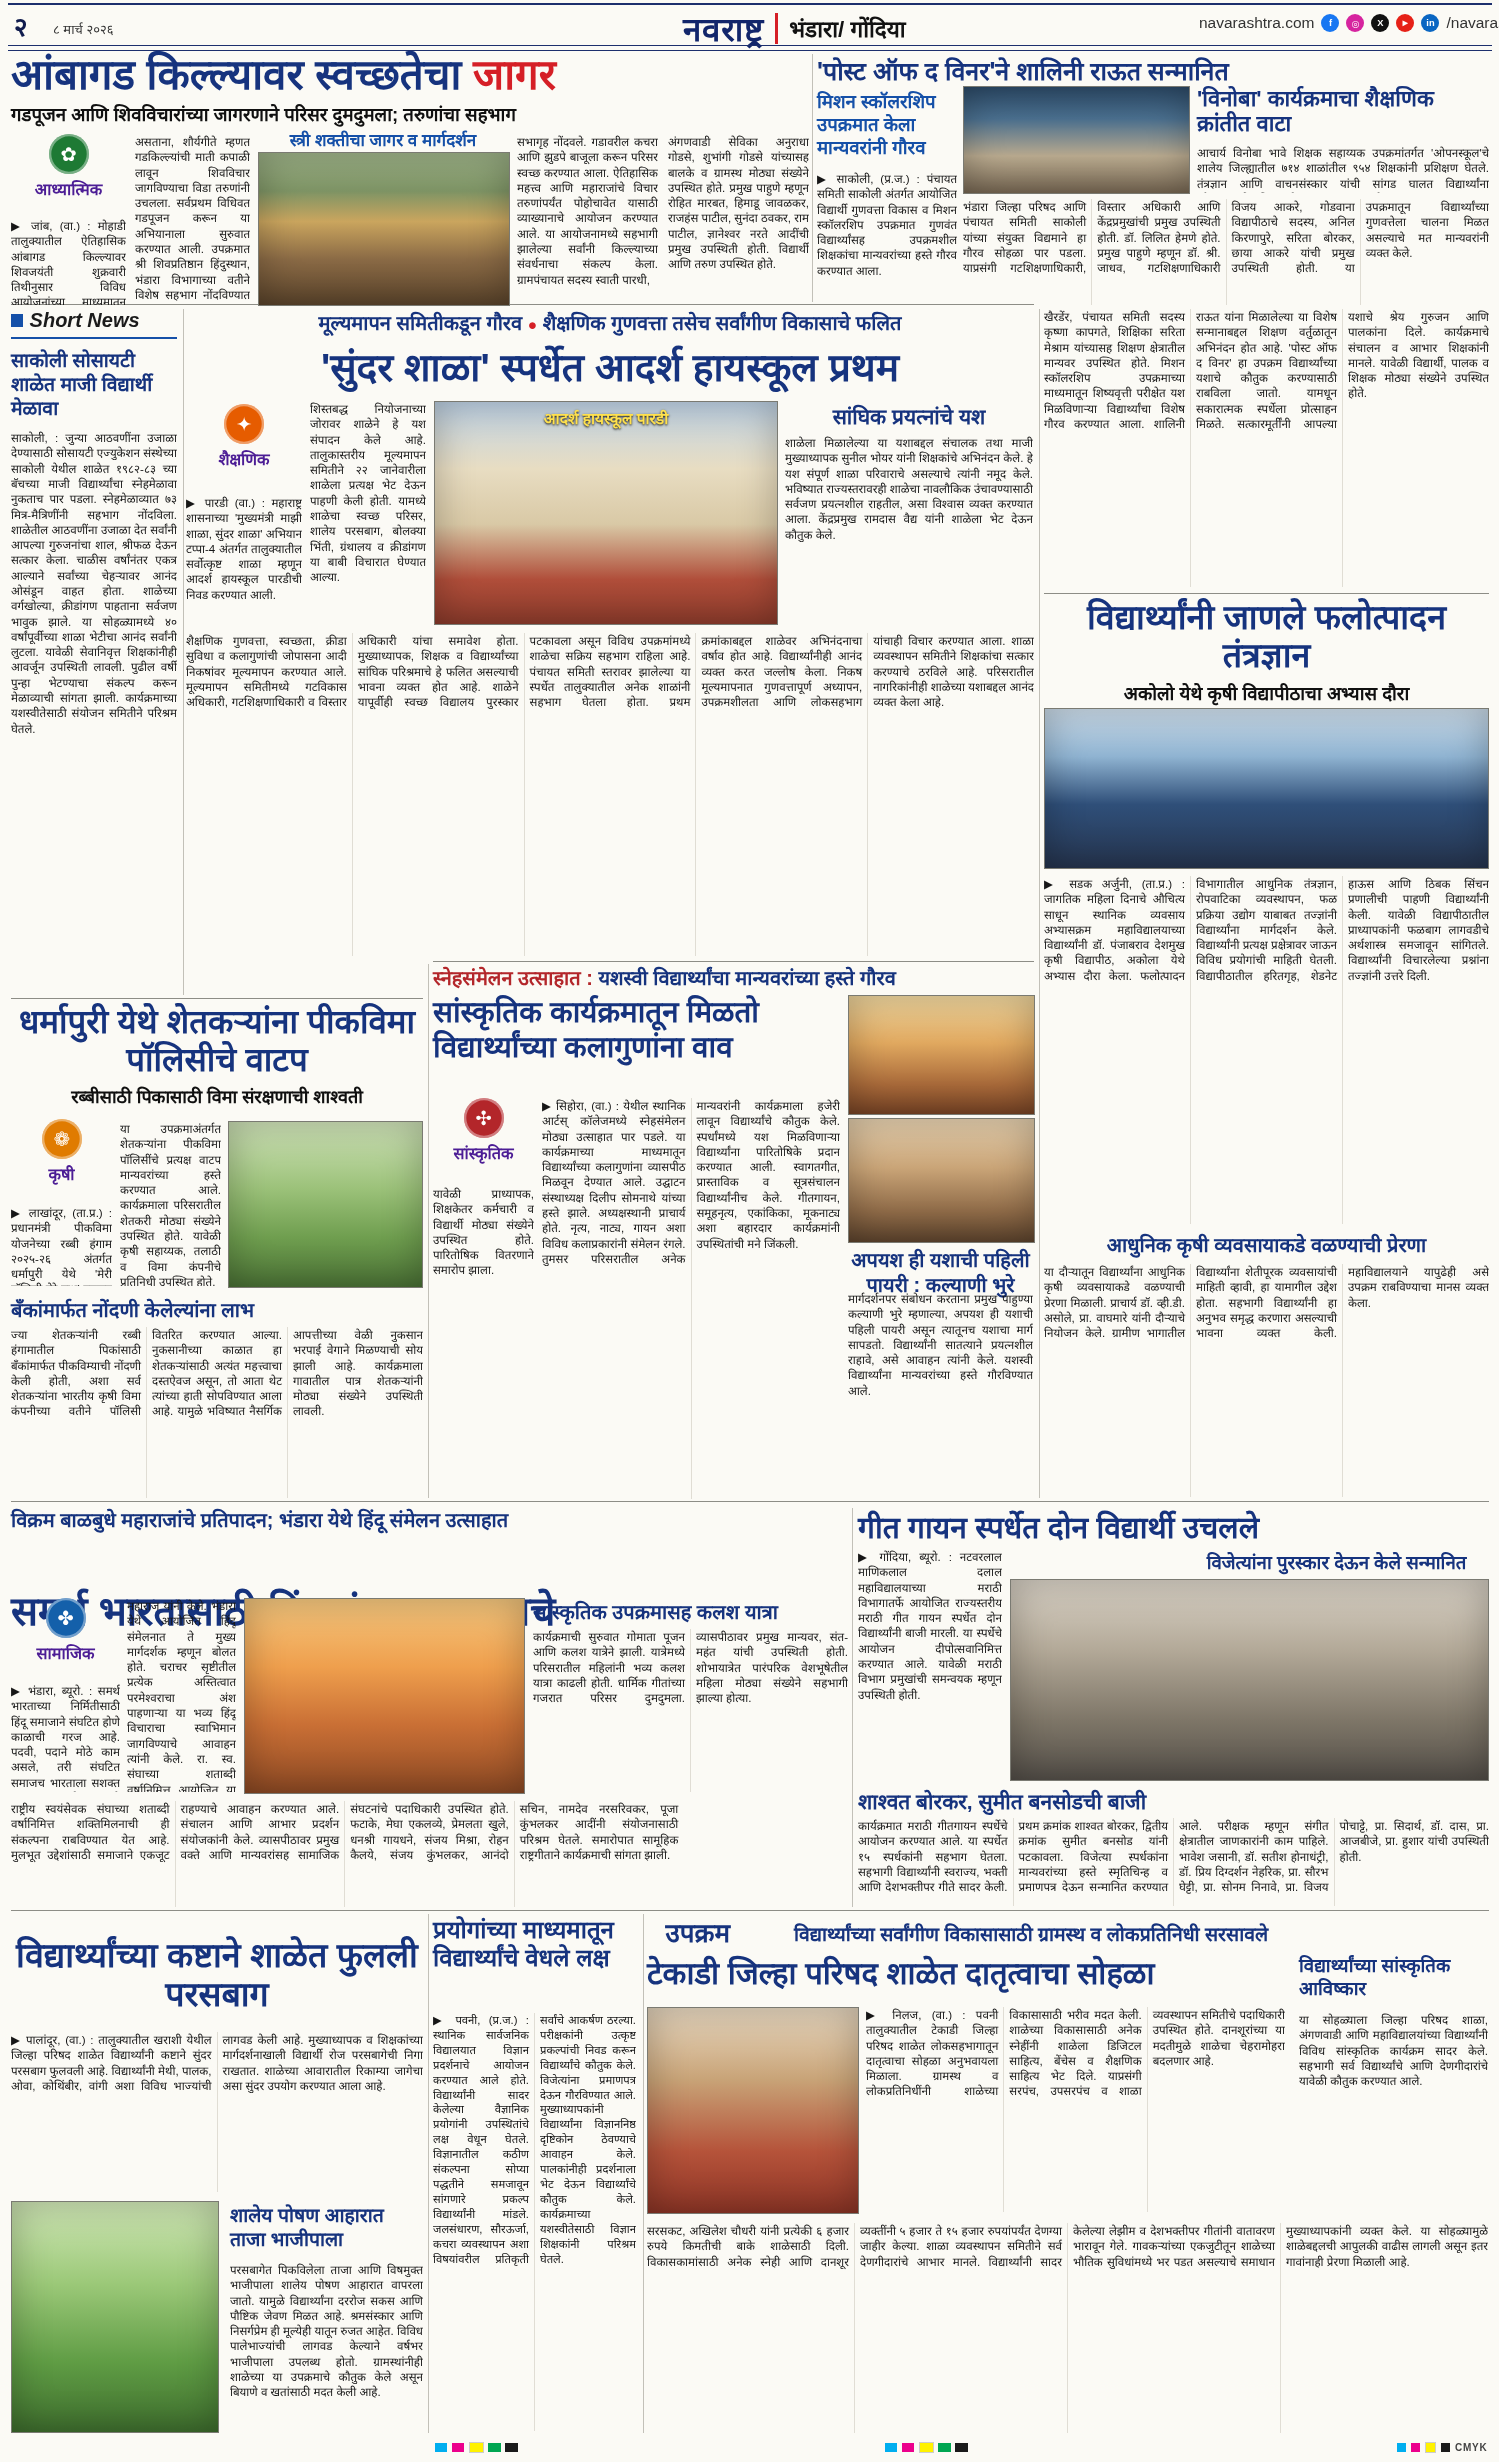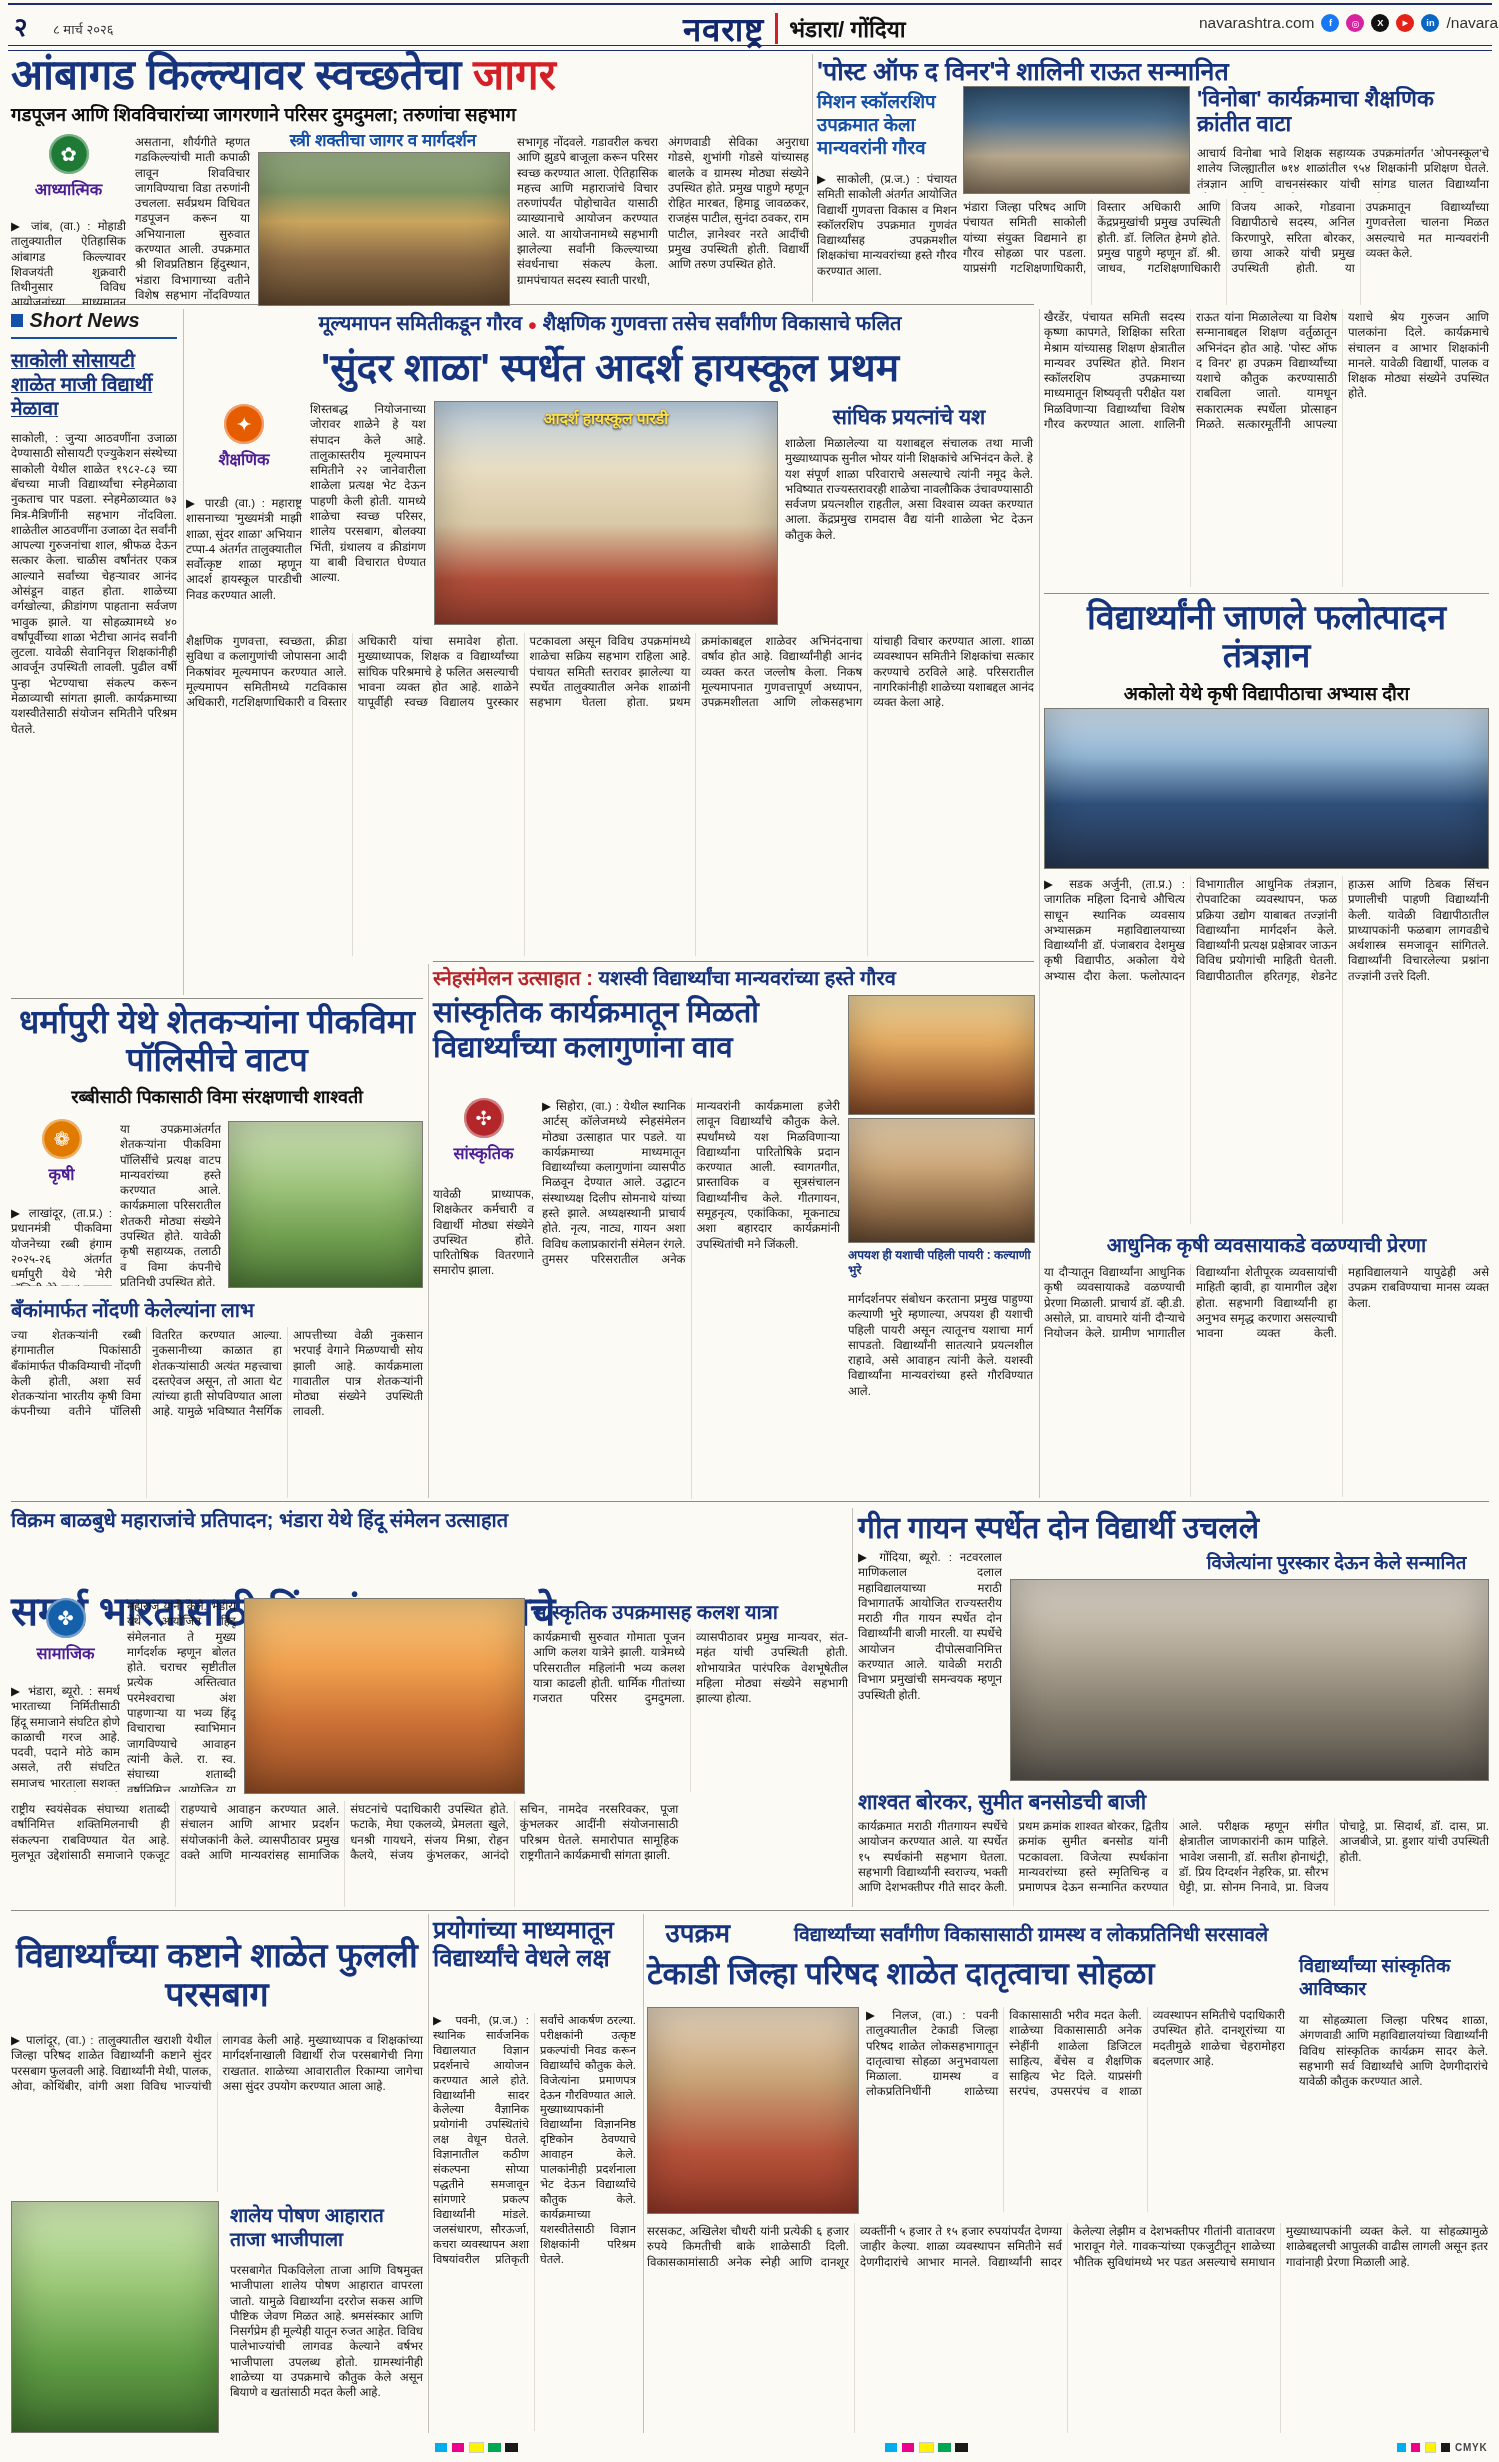--- a/index.html
+++ b/index.html
@@ -97,21 +97,21 @@
     <div class="abs b" style="left:380px;top:92px;width:292px;height:48px;">आचार्य विनोबा भावे शिक्षक सहाय्यक उपक्रमांतर्गत 'ओपनस्कूल'चे शालेय जिल्ह्यातील ७१४ शाळांतील ९५४ शिक्षकांनी प्रशिक्षण घेतले. तंत्रज्ञान आणि वाचनसंस्कार यांची सांगड घालत विद्यार्थ्यांना कौशल्याधारित शिक्षण देण्याचा हा प्रयत्न आहे.</div>
     <div class="abs b c4" style="left:146px;top:146px;width:526px;height:106px;">भंडारा जिल्हा परिषद आणि पंचायत समिती साकोली यांच्या संयुक्त विद्यमाने हा गौरव सोहळा पार पडला. याप्रसंगी गटशिक्षणाधिकारी, विस्तार अधिकारी आणि केंद्रप्रमुखांची प्रमुख उपस्थिती होती. डॉ. लिलित हेमणे होते. प्रमुख पाहुणे म्हणून डॉ. श्री. जाधव, गटशिक्षणाधिकारी विजय आकरे, गोडवाना विद्यापीठाचे सदस्य, अनिल किरणापुरे, सरिता बोरकर, छाया आकरे यांची प्रमुख उपस्थिती होती. या उपक्रमातून विद्यार्थ्यांच्या गुणवत्तेला चालना मिळत असल्याचे मत मान्यवरांनी व्यक्त केले.</div>
   </section>
   <div class="abs b c3" style="left:1044px;top:309px;width:445px;height:278px;">खैरडेंर, पंचायत समिती सदस्य कृष्णा कापगते, शिक्षिका सरिता मेश्राम यांच्यासह शिक्षण क्षेत्रातील मान्यवर उपस्थित होते. मिशन स्कॉलरशिप उपक्रमाच्या माध्यमातून शिष्यवृत्ती परीक्षेत यश मिळविणाऱ्या विद्यार्थ्यांचा विशेष गौरव करण्यात आला. शालिनी राऊत यांना मिळालेल्या या विशेष सन्मानाबद्दल शिक्षण वर्तुळातून अभिनंदन होत आहे. 'पोस्ट ऑफ द विनर' हा उपक्रम विद्यार्थ्यांच्या यशाचे कौतुक करण्यासाठी राबविला जातो. यामधून सकारात्मक स्पर्धेला प्रोत्साहन मिळते. सत्कारमूर्तींनी आपल्या यशाचे श्रेय गुरुजन आणि पालकांना दिले. कार्यक्रमाचे संचालन व आभार शिक्षकांनी मानले. यावेळी विद्यार्थी, पालक व शिक्षक मोठ्या संख्येने उपस्थित होते.</div>
 
   <section class="abs" style="left:11px;top:309px;width:166px;height:686px;">
     <div class="snhead">
       <span class="snsq"></span>
       <span style="font-size:20px;font-weight:700;font-style:italic;color:#1b1b1b;">Short News</span>
     </div>
-    <div class="hl" style="font-size:19.4px;line-height:1.25;margin-top:9.3px;text-decoration:underline;">साकोली सोसायटी शाळेत माजी विद्यार्थी मेळावा</div>
+    <div class="hl" style="font-size:19.4px;line-height:1.25;margin-top:9.3px;">साकोली सोसायटी शाळेत माजी विद्यार्थी मेळावा</div>
     <div class="b" style="margin-top:9.3px;height:574px;">साकोली, : जुन्या आठवणींना उजाळा देण्यासाठी सोसायटी एज्युकेशन संस्थेच्या साकोली येथील शाळेत १९८२-८३ च्या बॅचच्या माजी विद्यार्थ्यांचा स्नेहमेळावा नुकताच पार पडला. स्नेहमेळाव्यात ७३ मित्र-मैत्रिणींनी सहभाग नोंदविला. शाळेतील आठवणींना उजाळा देत सर्वांनी आपल्या गुरुजनांचा शाल, श्रीफळ देऊन सत्कार केला. चाळीस वर्षांनंतर एकत्र आल्याने सर्वांच्या चेहऱ्यावर आनंद ओसंडून वाहत होता. शाळेच्या वर्गखोल्या, क्रीडांगण पाहताना सर्वजण भावुक झाले. या सोहळ्यामध्ये ४० वर्षांपूर्वीच्या शाळा भेटीचा आनंद सर्वांनी लुटला. यावेळी सेवानिवृत्त शिक्षकांनीही आवर्जून उपस्थिती लावली. पुढील वर्षी पुन्हा भेटण्याचा संकल्प करून मेळाव्याची सांगता झाली. कार्यक्रमाच्या यशस्वीतेसाठी संयोजन समितीने परिश्रम घेतले.</div>
   </section>
 
   <section class="abs" style="left:186px;top:309px;width:848px;height:651px;">
     <div class="abs ctr" style="left:0;top:0;width:848px;font-size:20px;">
       <span class="kick">मूल्यमापन समितीकडून गौरव</span>
       <span style="color:#d51f26;font-size:15.5px;">●</span>
       <span class="kick">शैक्षणिक गुणवत्ता तसेच सर्वांगीण विकासाचे फलित</span>
     </div>
     <div class="abs hl ctr" style="left:0;top:29.5px;width:848px;font-size:39px;">'सुंदर शाळा' स्पर्धेत आदर्श हायस्कूल प्रथम</div>
@@ -159,21 +159,21 @@
     </div>
     <div class="abs hl" style="left:0;top:31px;width:407px;font-size:29.5px;line-height:1.18;">सांस्कृतिक कार्यक्रमातून मिळतो विद्यार्थ्यांच्या कलागुणांना वाव</div>
     <div class="ph" style="left:415px;top:31px;width:185px;height:118px;background:linear-gradient(180deg,#f3d9a0 0%,#e0a85f 40%,#a96a3a 75%,#7a4526 100%);"></div>
     <div class="ph" style="left:415px;top:154px;width:185px;height:123px;background:linear-gradient(180deg,#e8d2b0 0%,#c9a477 40%,#8f6b48 75%,#5f452e 100%);"></div>
     <div class="abs tag" style="left:0;top:134px;width:101px;">
       <span class="ic" style="background:#b3262a;">✣</span>
       <span class="lb">सांस्कृतिक</span>
     </div>
     <div class="abs b" style="left:0;top:222px;width:101px;height:312px;">यावेळी प्राध्यापक, शिक्षकेतर कर्मचारी व विद्यार्थी मोठ्या संख्येने उपस्थित होते. पारितोषिक वितरणाने समारोप झाला.</div>
     <div class="abs b c2" style="left:109px;top:134px;width:298px;height:401px;">▶ सिहोरा, (वा.) : येथील स्थानिक आर्टस् कॉलेजमध्ये स्नेहसंमेलन मोठ्या उत्साहात पार पडले. या कार्यक्रमाच्या माध्यमातून विद्यार्थ्यांच्या कलागुणांना व्यासपीठ मिळवून देण्यात आले. उद्घाटन संस्थाध्यक्ष दिलीप सोमनाथे यांच्या हस्ते झाले. अध्यक्षस्थानी प्राचार्य होते. नृत्य, नाट्य, गायन अशा विविध कलाप्रकारांनी संमेलन रंगले. तुमसर परिसरातील अनेक मान्यवरांनी कार्यक्रमाला हजेरी लावून विद्यार्थ्यांचे कौतुक केले. स्पर्धांमध्ये यश मिळविणाऱ्या विद्यार्थ्यांना पारितोषिके प्रदान करण्यात आली. स्वागतगीत, प्रास्ताविक व सूत्रसंचालन विद्यार्थ्यांनीच केले. गीतगायन, समूहनृत्य, एकांकिका, मूकनाट्य अशा बहारदार कार्यक्रमांनी उपस्थितांची मने जिंकली.</div>
-    <div class="abs sub" style="left:415px;top:284px;width:185px;font-size:12px;line-height:1.25;">अपयश ही यशाची पहिली पायरी : कल्याणी भुरे</div>
+    <div class="abs sub" style="left:415px;top:284px;width:185px;font-size:20px;line-height:1.25;text-align:center;">अपयश ही यशाची पहिली पायरी : कल्याणी भुरे</div>
     <div class="abs b" style="left:415px;top:327px;width:185px;height:191px;">मार्गदर्शनपर संबोधन करताना प्रमुख पाहुण्या कल्याणी भुरे म्हणाल्या, अपयश ही यशाची पहिली पायरी असून त्यातूनच यशाचा मार्ग सापडतो. विद्यार्थ्यांनी सातत्याने प्रयत्नशील राहावे, असे आवाहन त्यांनी केले. यशस्वी विद्यार्थ्यांना मान्यवरांच्या हस्ते गौरविण्यात आले.</div>
   </section>
 
   <section class="abs" style="left:11px;top:1506px;width:837px;height:402px;">
     <div class="abs kick" style="left:0;top:0;width:837px;font-size:20px;">विक्रम बाळबुधे महाराजांचे प्रतिपादन; भंडारा येथे हिंदू संमेलन उत्साहात</div>
     <div class="abs hl" style="left:0;top:28px;width:837px;font-size:40px;margin-top:48px;">समर्थ भारतासाठी हिंदू संघटन महत्त्वाचे</div>
     <div class="abs tag" style="left:0;top:92px;width:109px;">
       <span class="ic" style="background:#1460aa;">✤</span>
       <span class="lb">सामाजिक</span>
     </div>

